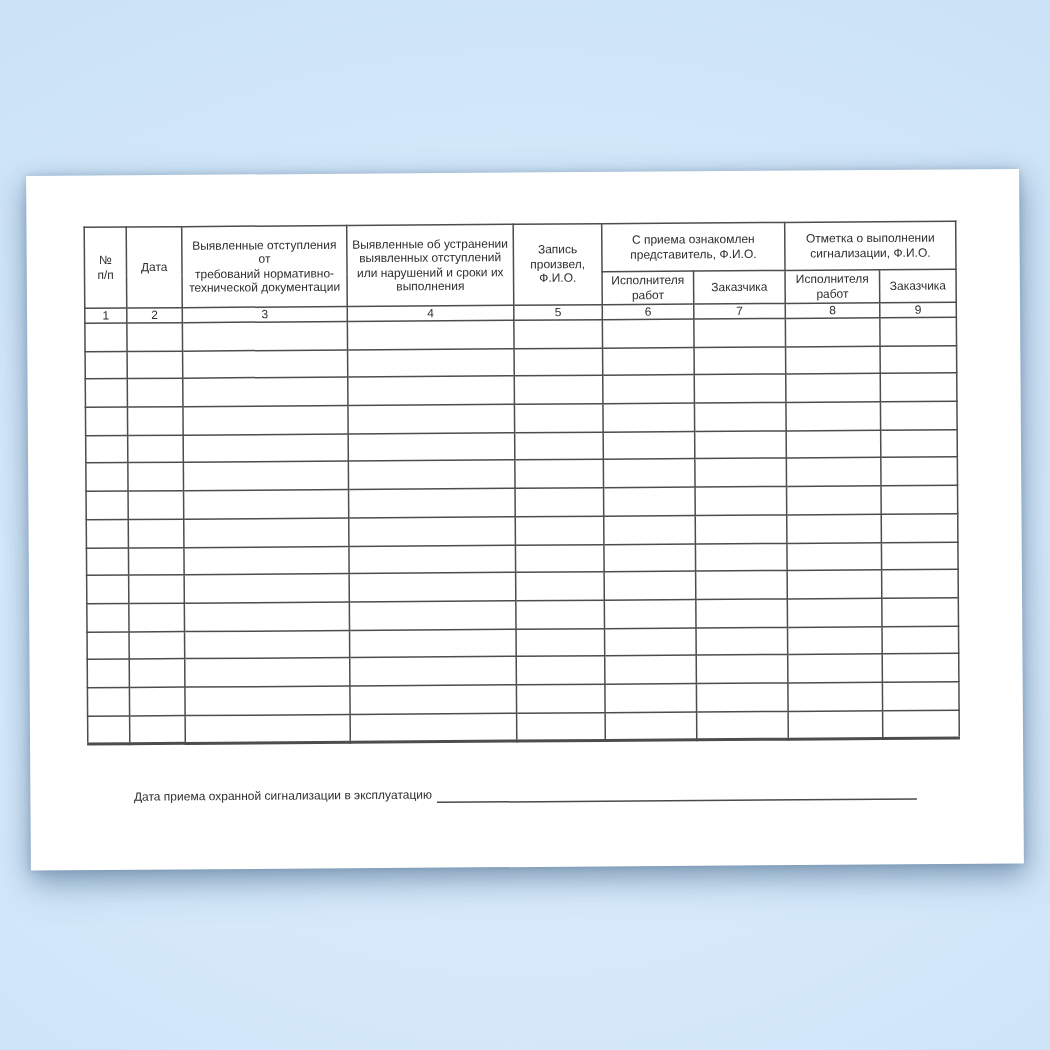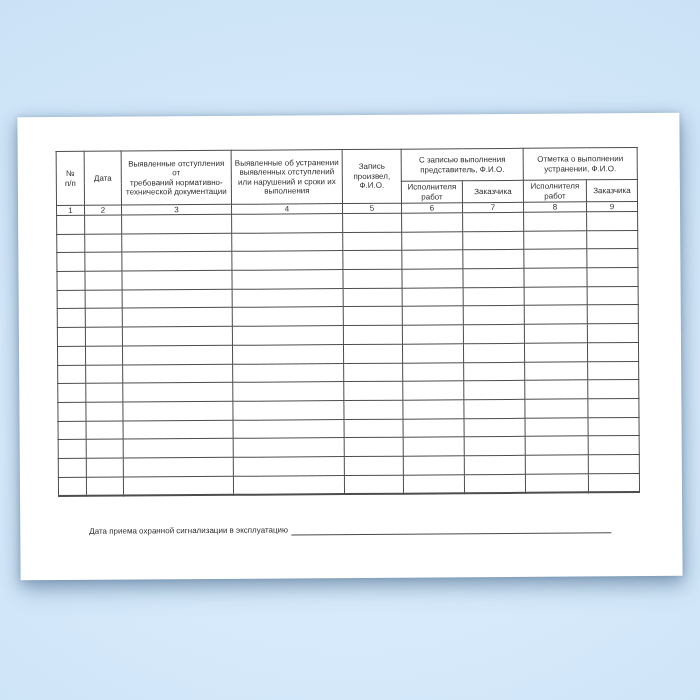--- a/index.html
+++ b/index.html
@@ -93,24 +93,24 @@
             <td rowspan="2">Выявленные отступления от
 требований нормативно-
 технической документации</td>
             <td rowspan="2">Выявленные об устранении
 выявленных отступлений
 или нарушений и сроки их
 выполнения</td>
             <td rowspan="2">Запись
 произвел,
 Ф.И.О.</td>
-            <td colspan="2">С записью выполнения
+            <td colspan="2">С приема ознакомлен
 представитель, Ф.И.О.</td>
             <td colspan="2">Отметка о выполнении
-устранении, Ф.И.О.</td>
+сигнализации, Ф.И.О.</td>
           </tr>
           <tr class="head-sub">
             <td>Исполнителя
 работ</td>
             <td>Заказчика</td>
             <td>Исполнителя
 работ</td>
             <td>Заказчика</td>
           </tr>
           <tr class="num-row">

